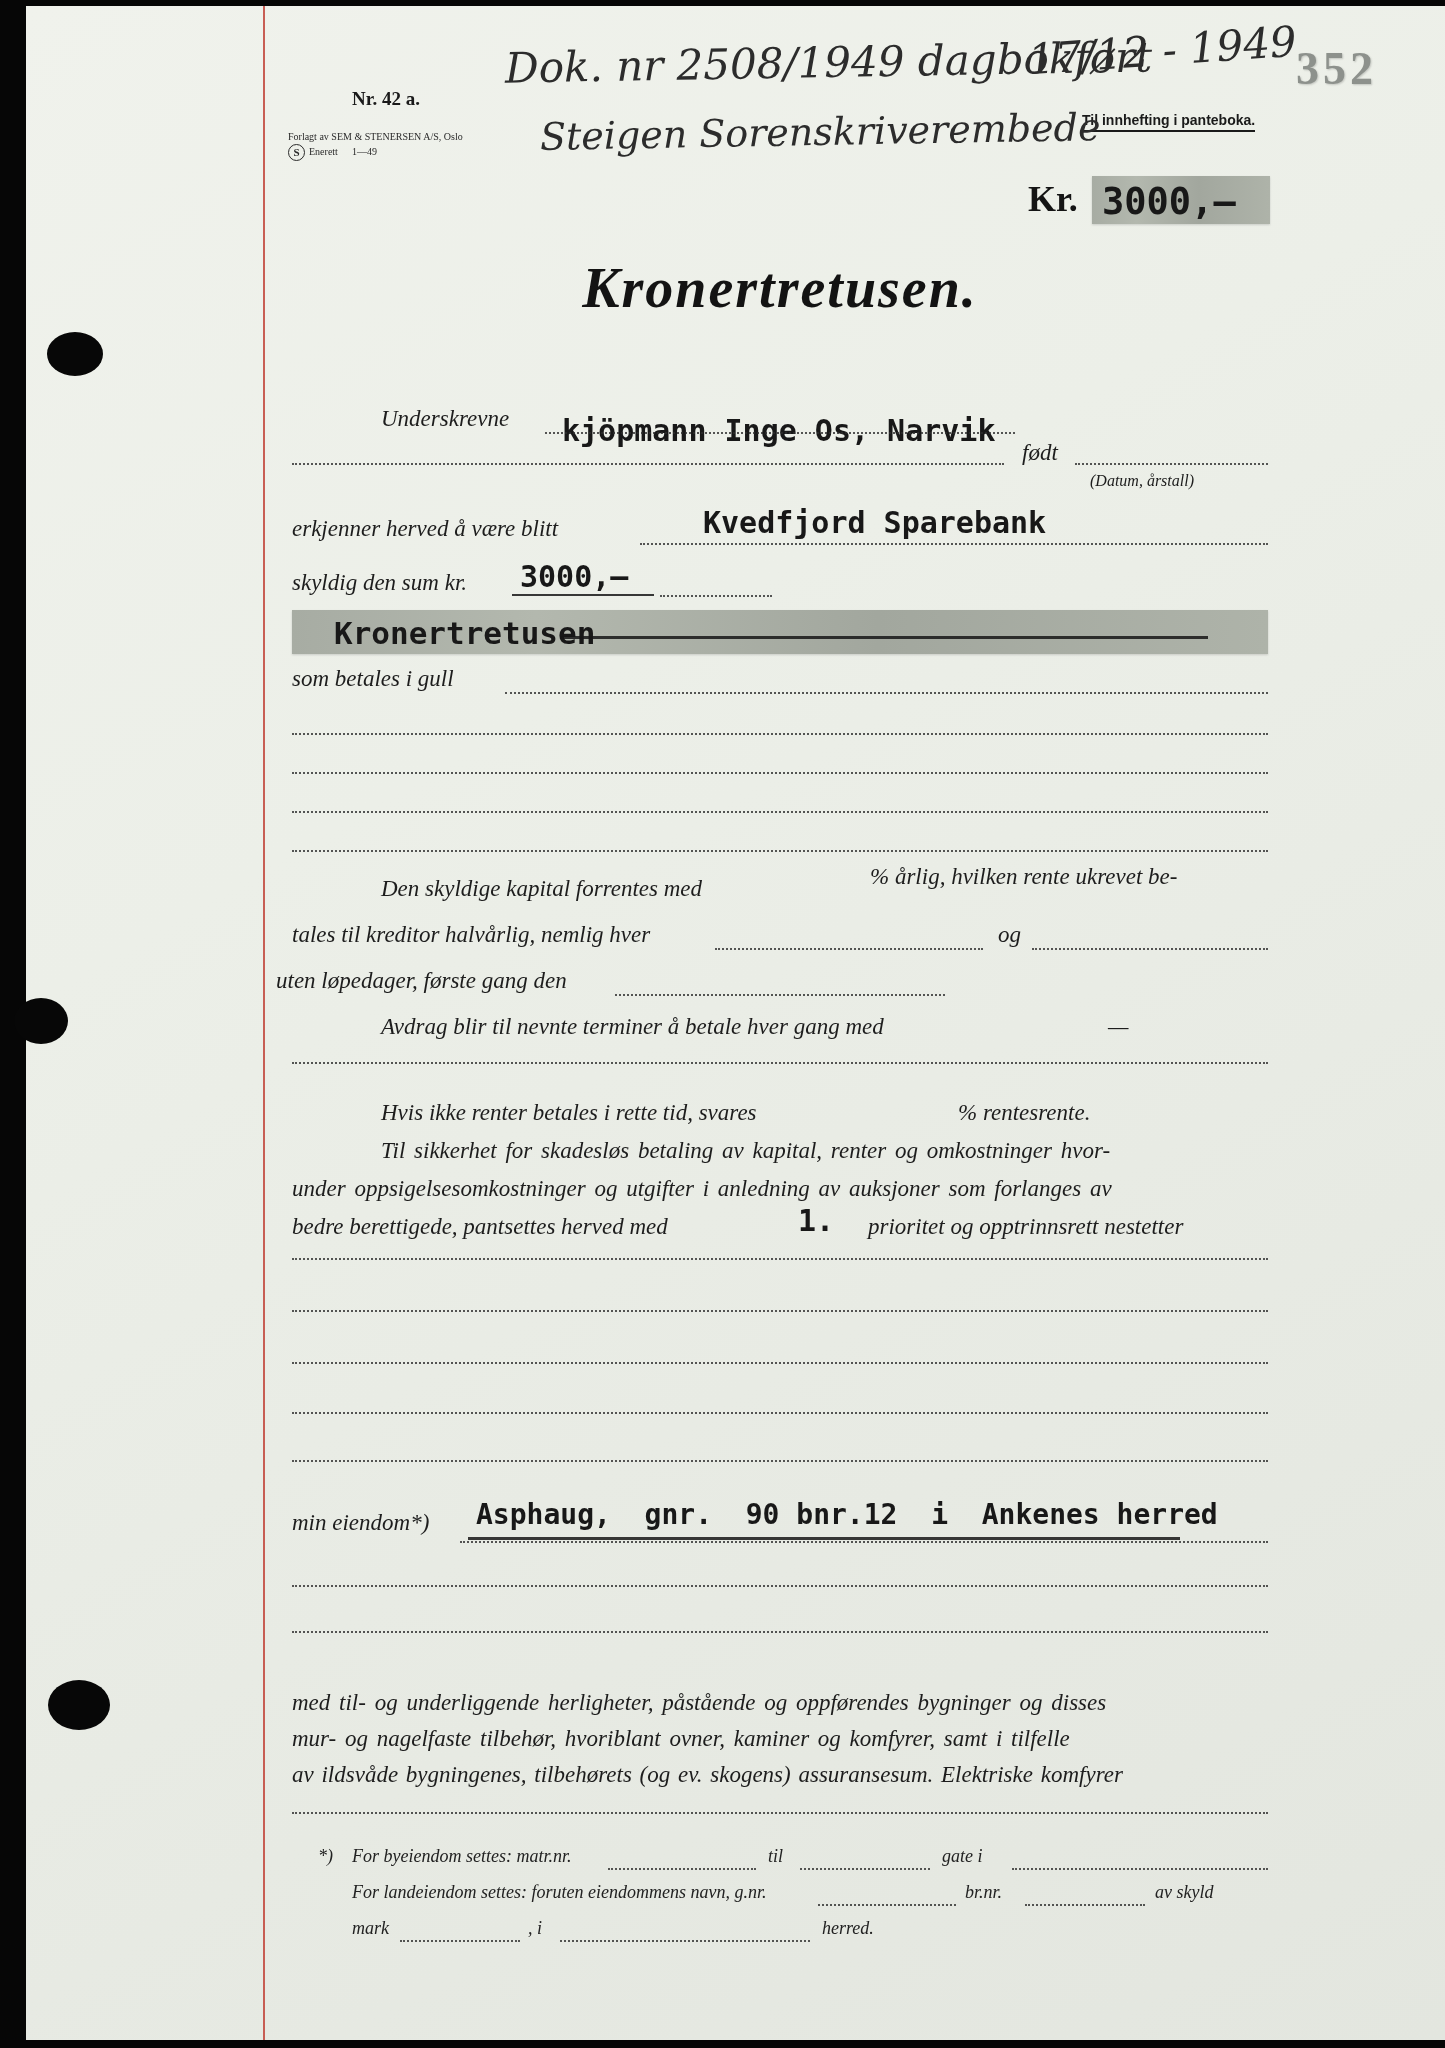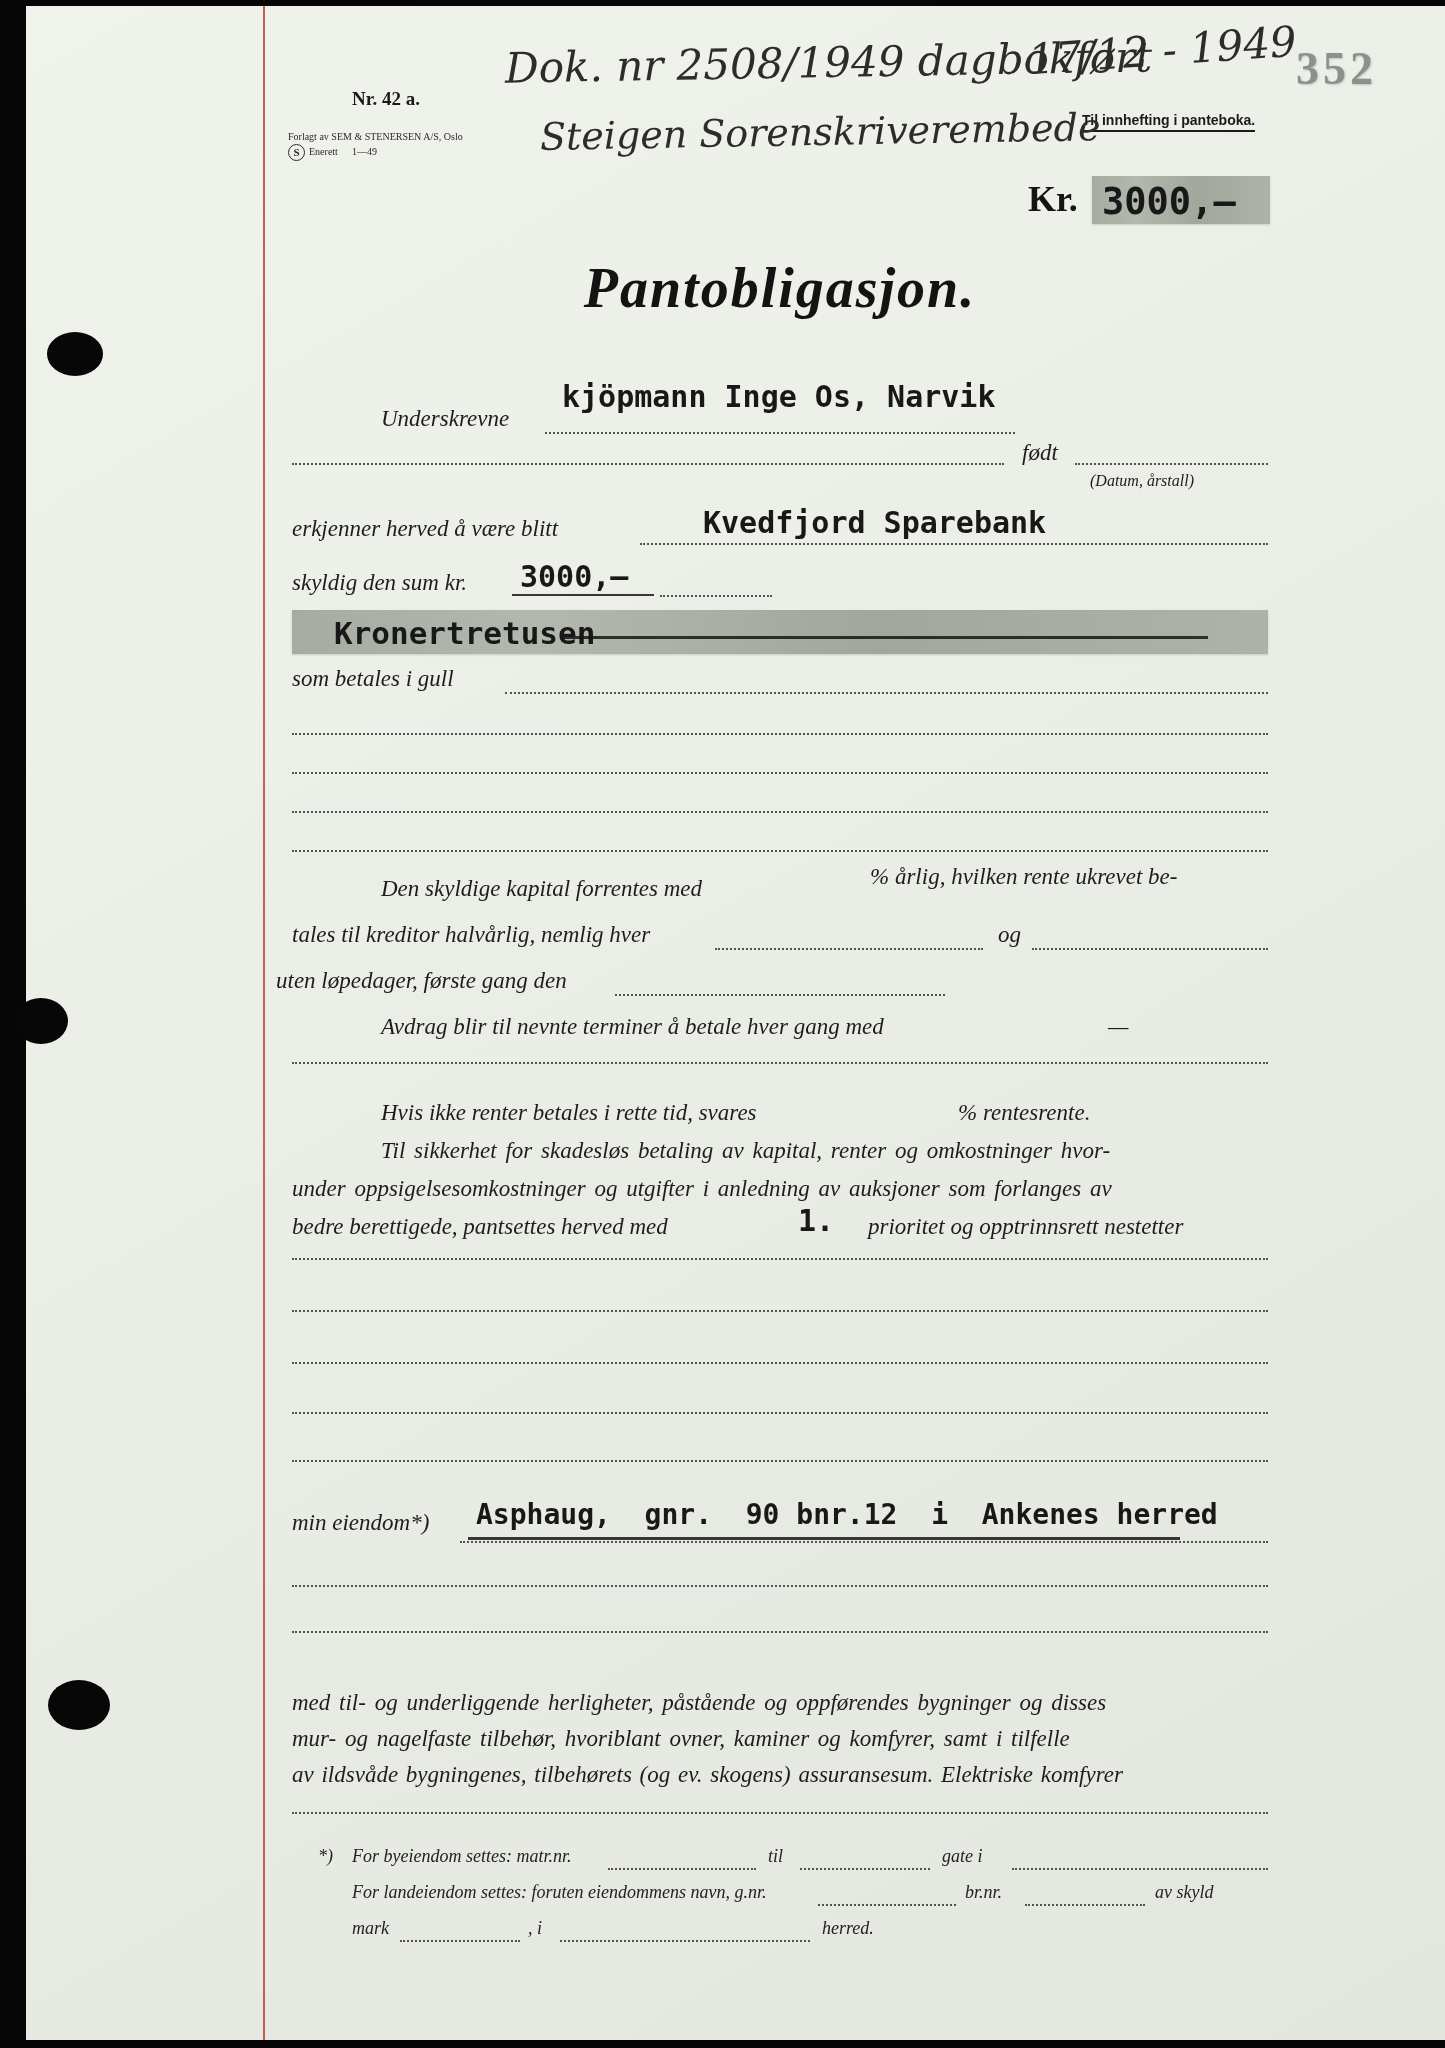--- a/index.html
+++ b/index.html
@@ -57,24 +57,24 @@
       <span style="margin-left:14px;">1—49</span>
     </div>
   </div>
 
   <div class="abs hw" style="left:540px; top:110px; font-size:38px; transform:rotate(-1deg);">Steigen Sorenskriverembede</div>
 
   <div class="abs kr" style="left:1028px; top:178px;">Kr.</div>
   <div class="strip" style="left:1092px; top:176px; width:178px; height:48px;"></div>
   <div class="abs typed" style="left:1102px; top:182px; font-size:37px;">3000,—</div>
 
-  <div class="abs title" style="left:292px; top:256px; width:976px;">Pantobligasjon.</div>
+  <div class="abs title" style="left:292px; top:256px; width:976px;">Kronertretusen.</div>
 
   <div class="abs ptext" style="left:381px; top:406px;">Underskrevne</div>
-  <div class="abs typed" style="left:562px; top:380px; font-size:30px;">kjöpmann Inge Os, Narvik</div>
+  <div class="abs typed" style="left:562px; top:414px; font-size:30px;">kjöpmann Inge Os, Narvik</div>
   <div class="dline" style="left:545px; top:432px; width:470px;"></div>
 
   <div class="dline" style="left:292px; top:463px; width:712px;"></div>
   <div class="abs ptext" style="left:1022px; top:440px;">født</div>
   <div class="dline" style="left:1075px; top:463px; width:193px;"></div>
   <div class="abs ptext" style="left:1090px; top:472px; font-size:16px;">(Datum, årstall)</div>
 
   <div class="abs ptext" style="left:292px; top:516px;">erkjenner herved å være blitt</div>
   <div class="abs typed" style="left:655px; top:506px; font-size:30px;margin-left:48px;">Kvedfjord Sparebank</div>
   <div class="dline" style="left:640px; top:543px; width:628px;"></div>

